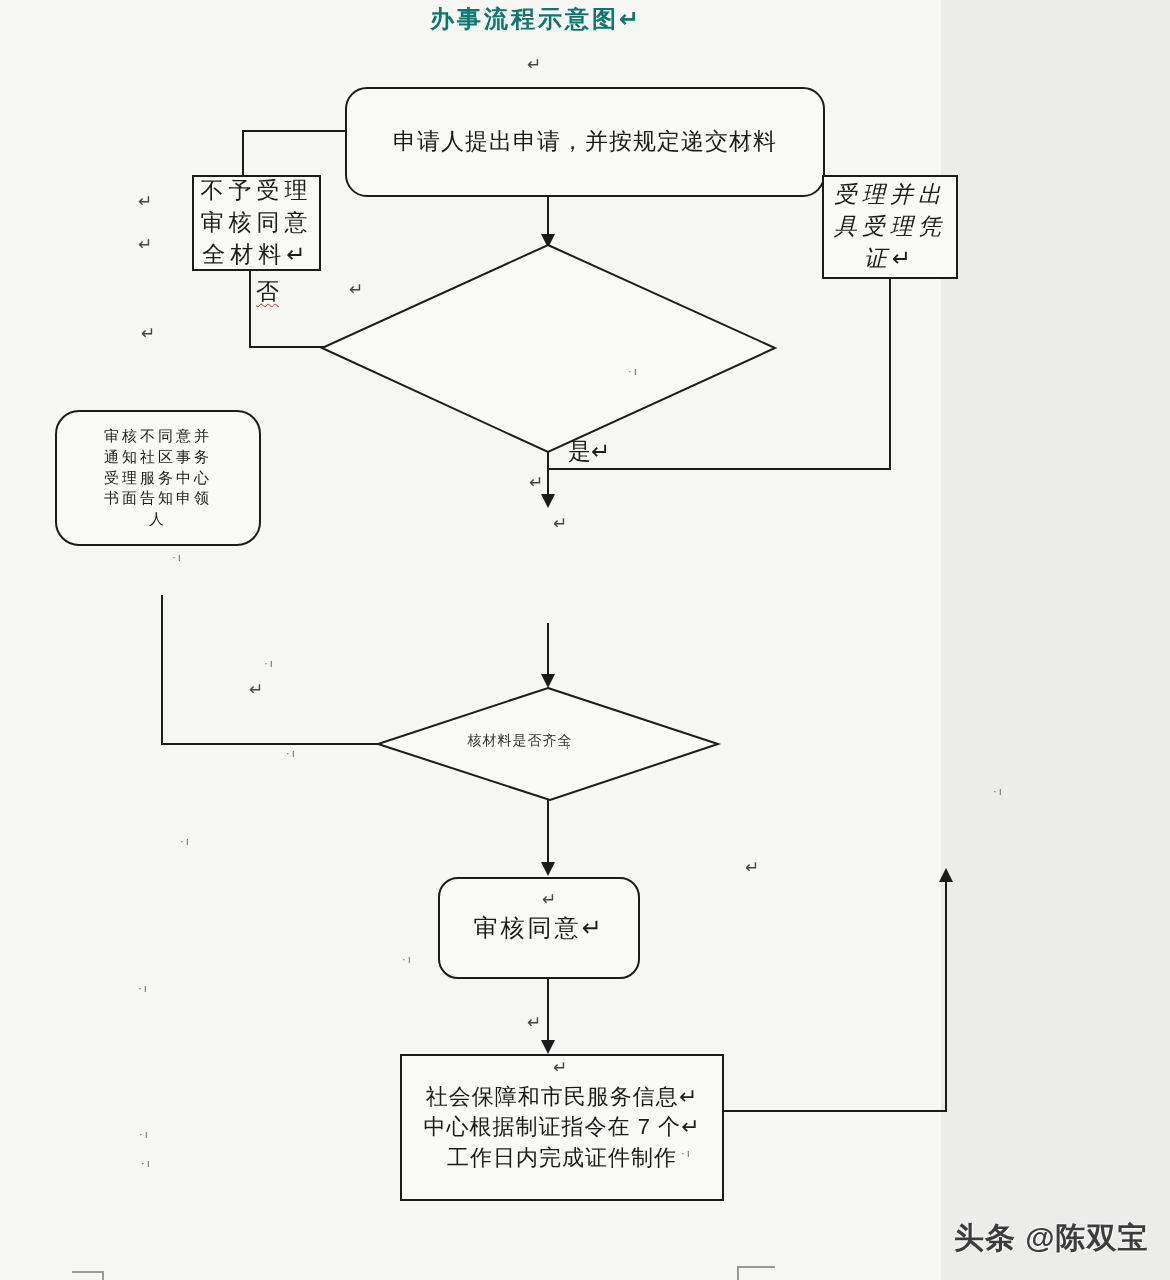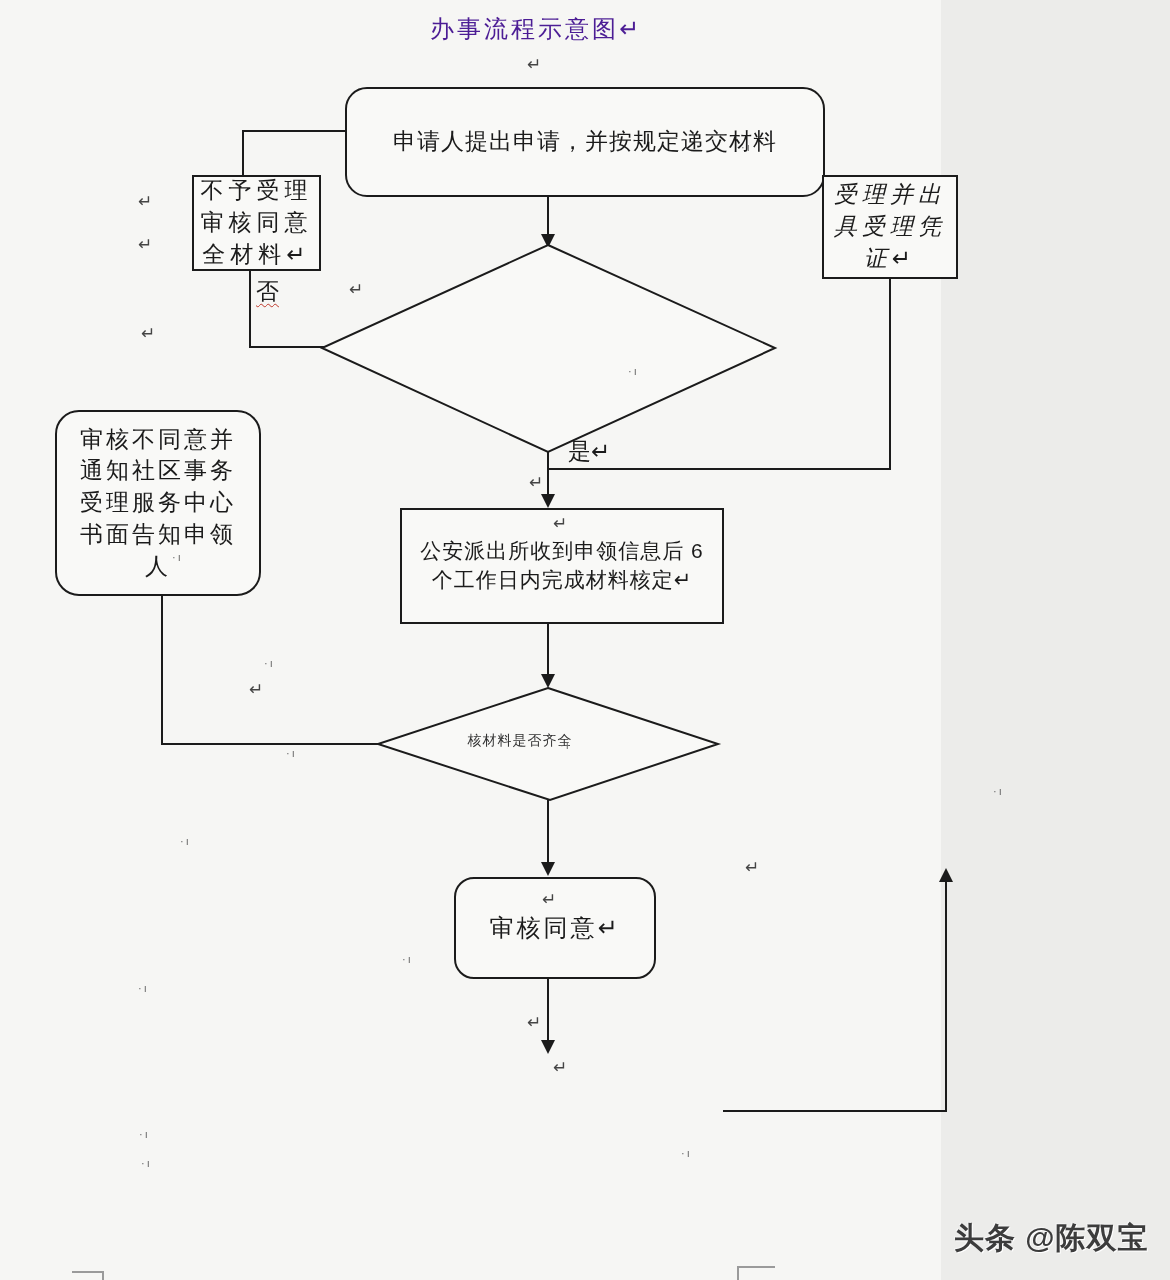--- a/index.html
+++ b/index.html
@@ -11,40 +11,40 @@
   }
   .strip{position:absolute;left:941px;top:0;width:229px;height:1280px;background:#ececea;}
   svg.wires{position:absolute;left:0;top:0;width:1170px;height:1280px;}
   .node{
     position:absolute;box-sizing:border-box;border:2px solid #1b1b1b;background:#f9f9f7;
     display:flex;align-items:center;justify-content:center;text-align:center;
     white-space:pre-line;line-height:1.38;
   }
   .round{border-radius:24px;}
   .dtext{position:absolute;text-align:center;white-space:pre-line;line-height:1.5;}
-  .title{position:absolute;left:430px;top:13px;font-size:24px;letter-spacing:3px;font-weight:normal;color:#4c1d95;}
+  .title{position:absolute;left:430px;top:3px;font-size:24px;letter-spacing:3px;font-weight:bold;color:#0f766e;}
   .edge-label{position:absolute;font-size:23px;color:#1b1b1b;}
   .squiggle{text-decoration:underline wavy #c0392b;text-decoration-thickness:1px;text-underline-offset:4px;}
   .mark{position:absolute;font-size:17px;color:#454545;line-height:1;}
   .dot{position:absolute;font-size:11px;color:#6a6a6a;line-height:1;letter-spacing:2px;}
   .corner{position:absolute;box-sizing:border-box;}
   #corner-a{left:72px;top:1271px;width:32px;height:9px;border-top:2px solid #9a9a9a;border-right:2px solid #9a9a9a;}
   #corner-b{left:737px;top:1266px;width:38px;height:14px;border-top:2px solid #9a9a9a;border-left:2px solid #9a9a9a;}
   .watermark{
     position:absolute;left:954px;top:1218px;font-size:30px;font-weight:bold;color:#3c3c3c;
     letter-spacing:1px;text-shadow:1px 1px 0 #ffffff,-1px -1px 0 #f5f5f5;
   }
   
   #node-apply   {left:345px;top:87px;  width:480px;height:110px;border-radius:22px;font-size:23px;letter-spacing:1px;text-align:right;}
   #node-reject  {left:192px;top:175px; width:129px;height:96px; font-size:23px;letter-spacing:5px;}
   #node-accept  {left:822px;top:175px; width:136px;height:104px;font-size:23px;letter-spacing:5px;font-style:italic;}
   #node-police  {left:400px;top:508px; width:324px;height:116px;font-size:21px;letter-spacing:1px;}
-  #node-notify  {left:55px; top:410px; width:206px;height:186px;font-size:23px;letter-spacing:3px;}
+  #node-notify  {left:55px; top:410px; width:206px;height:136px;font-size:15px;letter-spacing:3px;}
   #node-collect {left:842px;top:675px; width:189px;height:191px;font-size:22px;letter-spacing:3px;align-items:flex-start;padding-top:22px;}
-  #node-approve {left:454px;top:877px; width:202px;height:102px;border-radius:20px;font-size:24px;letter-spacing:3px;}
+  #node-approve {left:438px;top:877px; width:202px;height:102px;border-radius:20px;font-size:24px;letter-spacing:3px;}
   #node-produce {left:400px;top:1054px;width:324px;height:147px;font-size:22px;letter-spacing:1px;}
   #diamond1-text{left:418px;top:297px;width:260px;font-size:21px;letter-spacing:2px;}
   #diamond2-text{left:440px;top:730px;width:160px;font-size:14px;letter-spacing:1px;color:#333;}
   #label-no {left:256px;top:276px;}
   #label-yes{left:568px;top:436px;}
 </style>
 </head>
 <body>
 
 <div id="canvas">
@@ -85,29 +85,30 @@
 
   <div class="title">办事流程示意图↵</div>
 
   <div class="node" id="node-apply">申请人提出申请，并按规定递交材料</div>
   <div class="node" id="node-reject">不予受理
 审核同意
 全材料↵</div>
   <div class="node" id="node-accept">受理并出
 具受理凭
 证↵</div>
-  <div class="node" id="node-police">公安派出所收到申领信息后 6
-个工作日内完成材料核定↵</div>
   <div class="dtext" id="diamond2-text">核材料是否齐全</div>
   <div class="node round" id="node-notify">审核不同意并
 通知社区事务
 受理服务中心
 书面告知申领
 人</div>
   <div class="node" id="node-approve">审核同意↵</div>
+  <div class="node" id="node-produce">社会保障和市民服务信息↵
+中心根据制证指令在 7 个↵
+工作日内完成证件制作</div>
 
   <div class="edge-label squiggle" id="label-no">否</div>
   <div class="edge-label" id="label-yes">是↵</div>
 
   <span class="mark" style="left:527px;top:56px">↵</span>
   <span class="mark" style="left:138px;top:193px">↵</span>
   <span class="mark" style="left:138px;top:236px">↵</span>
   <span class="mark" style="left:141px;top:325px">↵</span>
   <span class="mark" style="left:349px;top:281px">↵</span>
   <span class="mark" style="left:529px;top:474px">↵</span>

